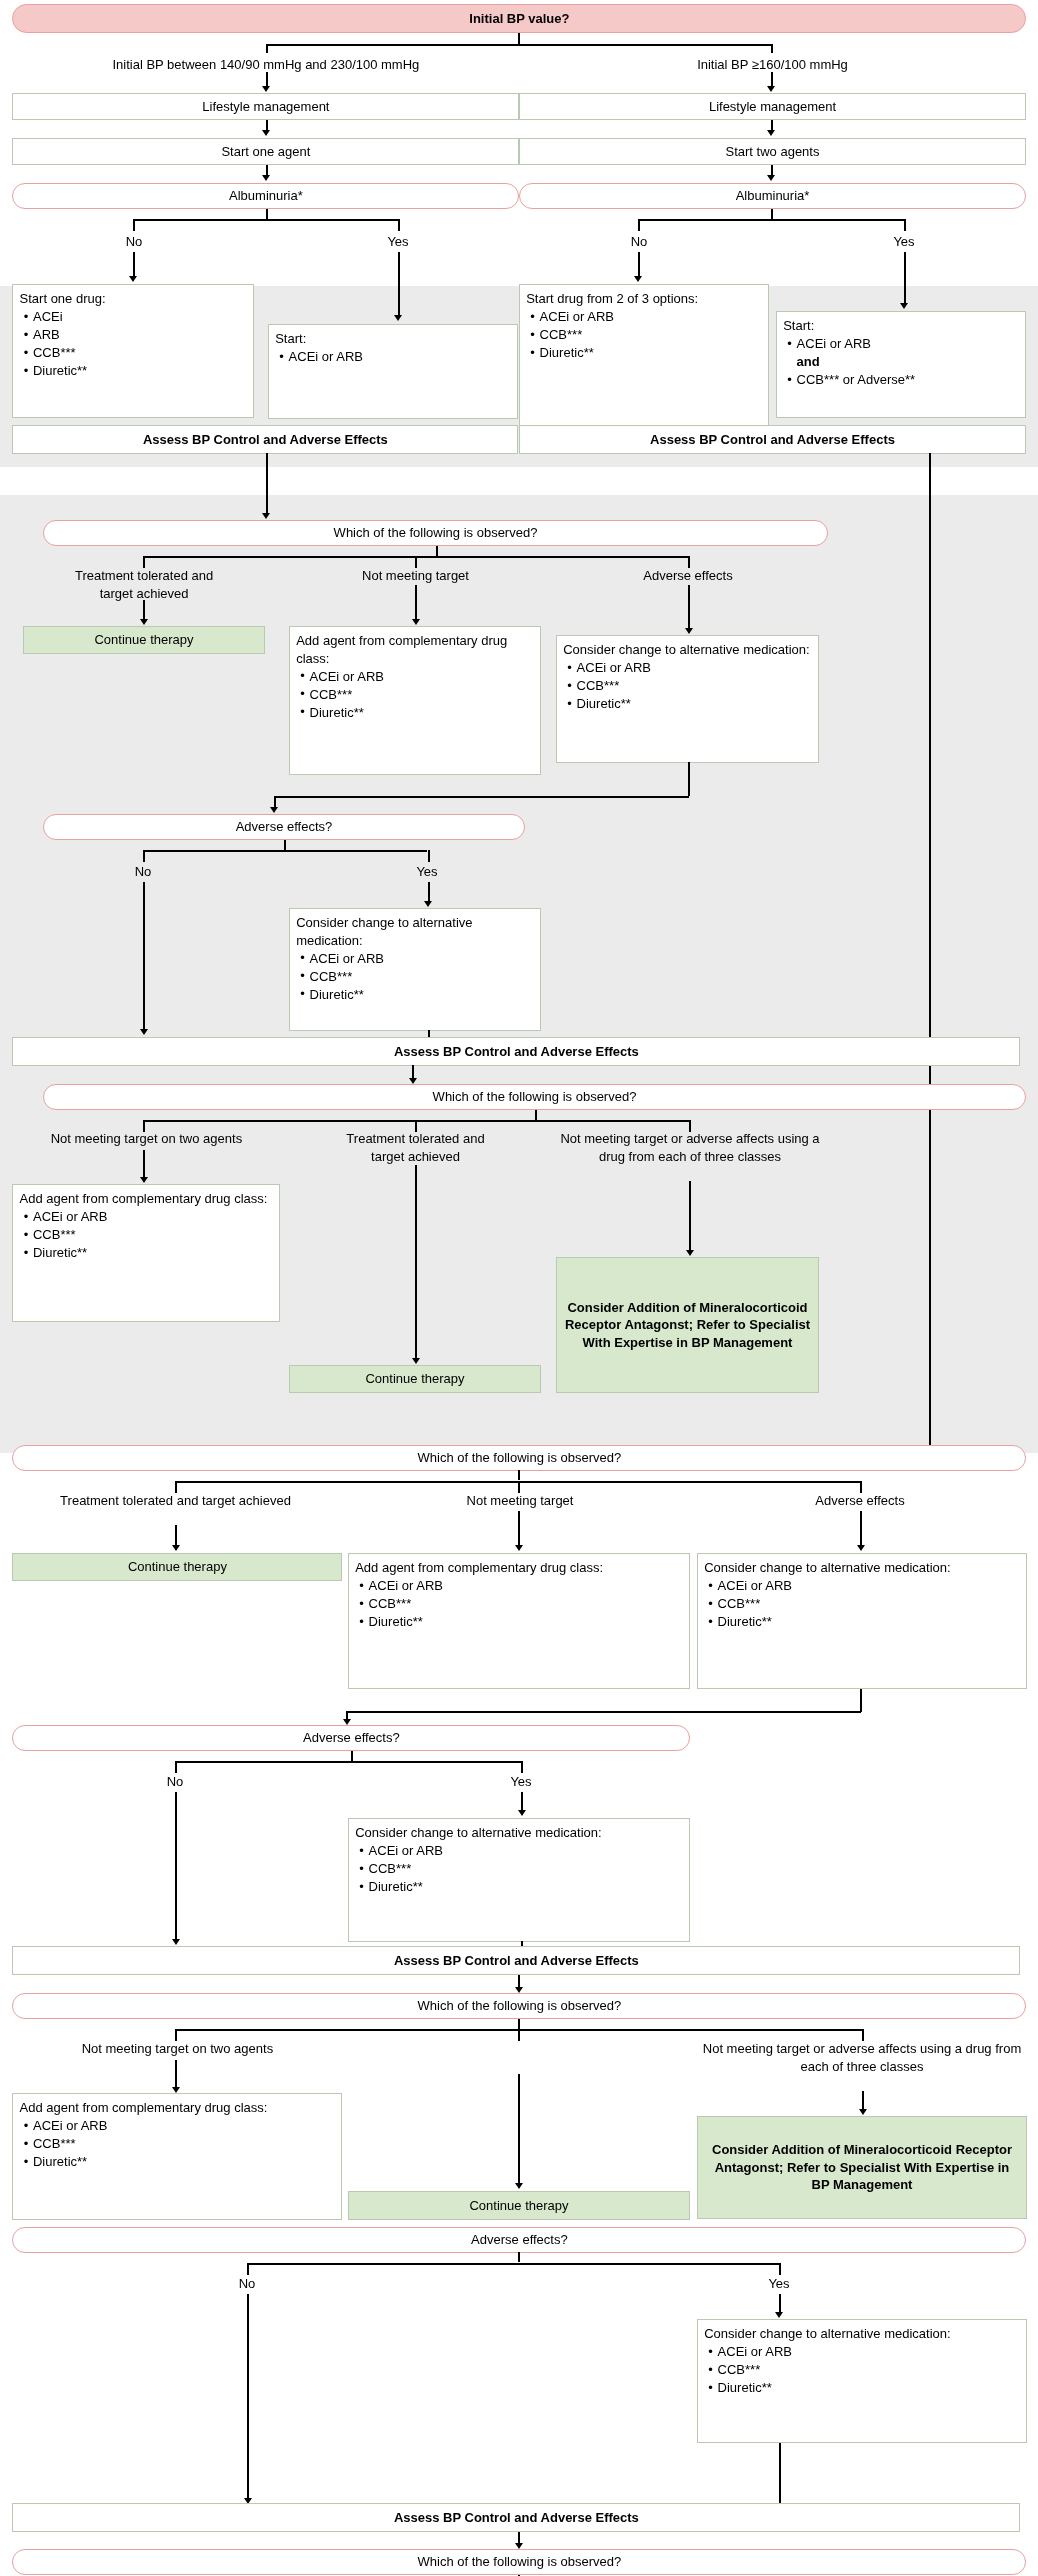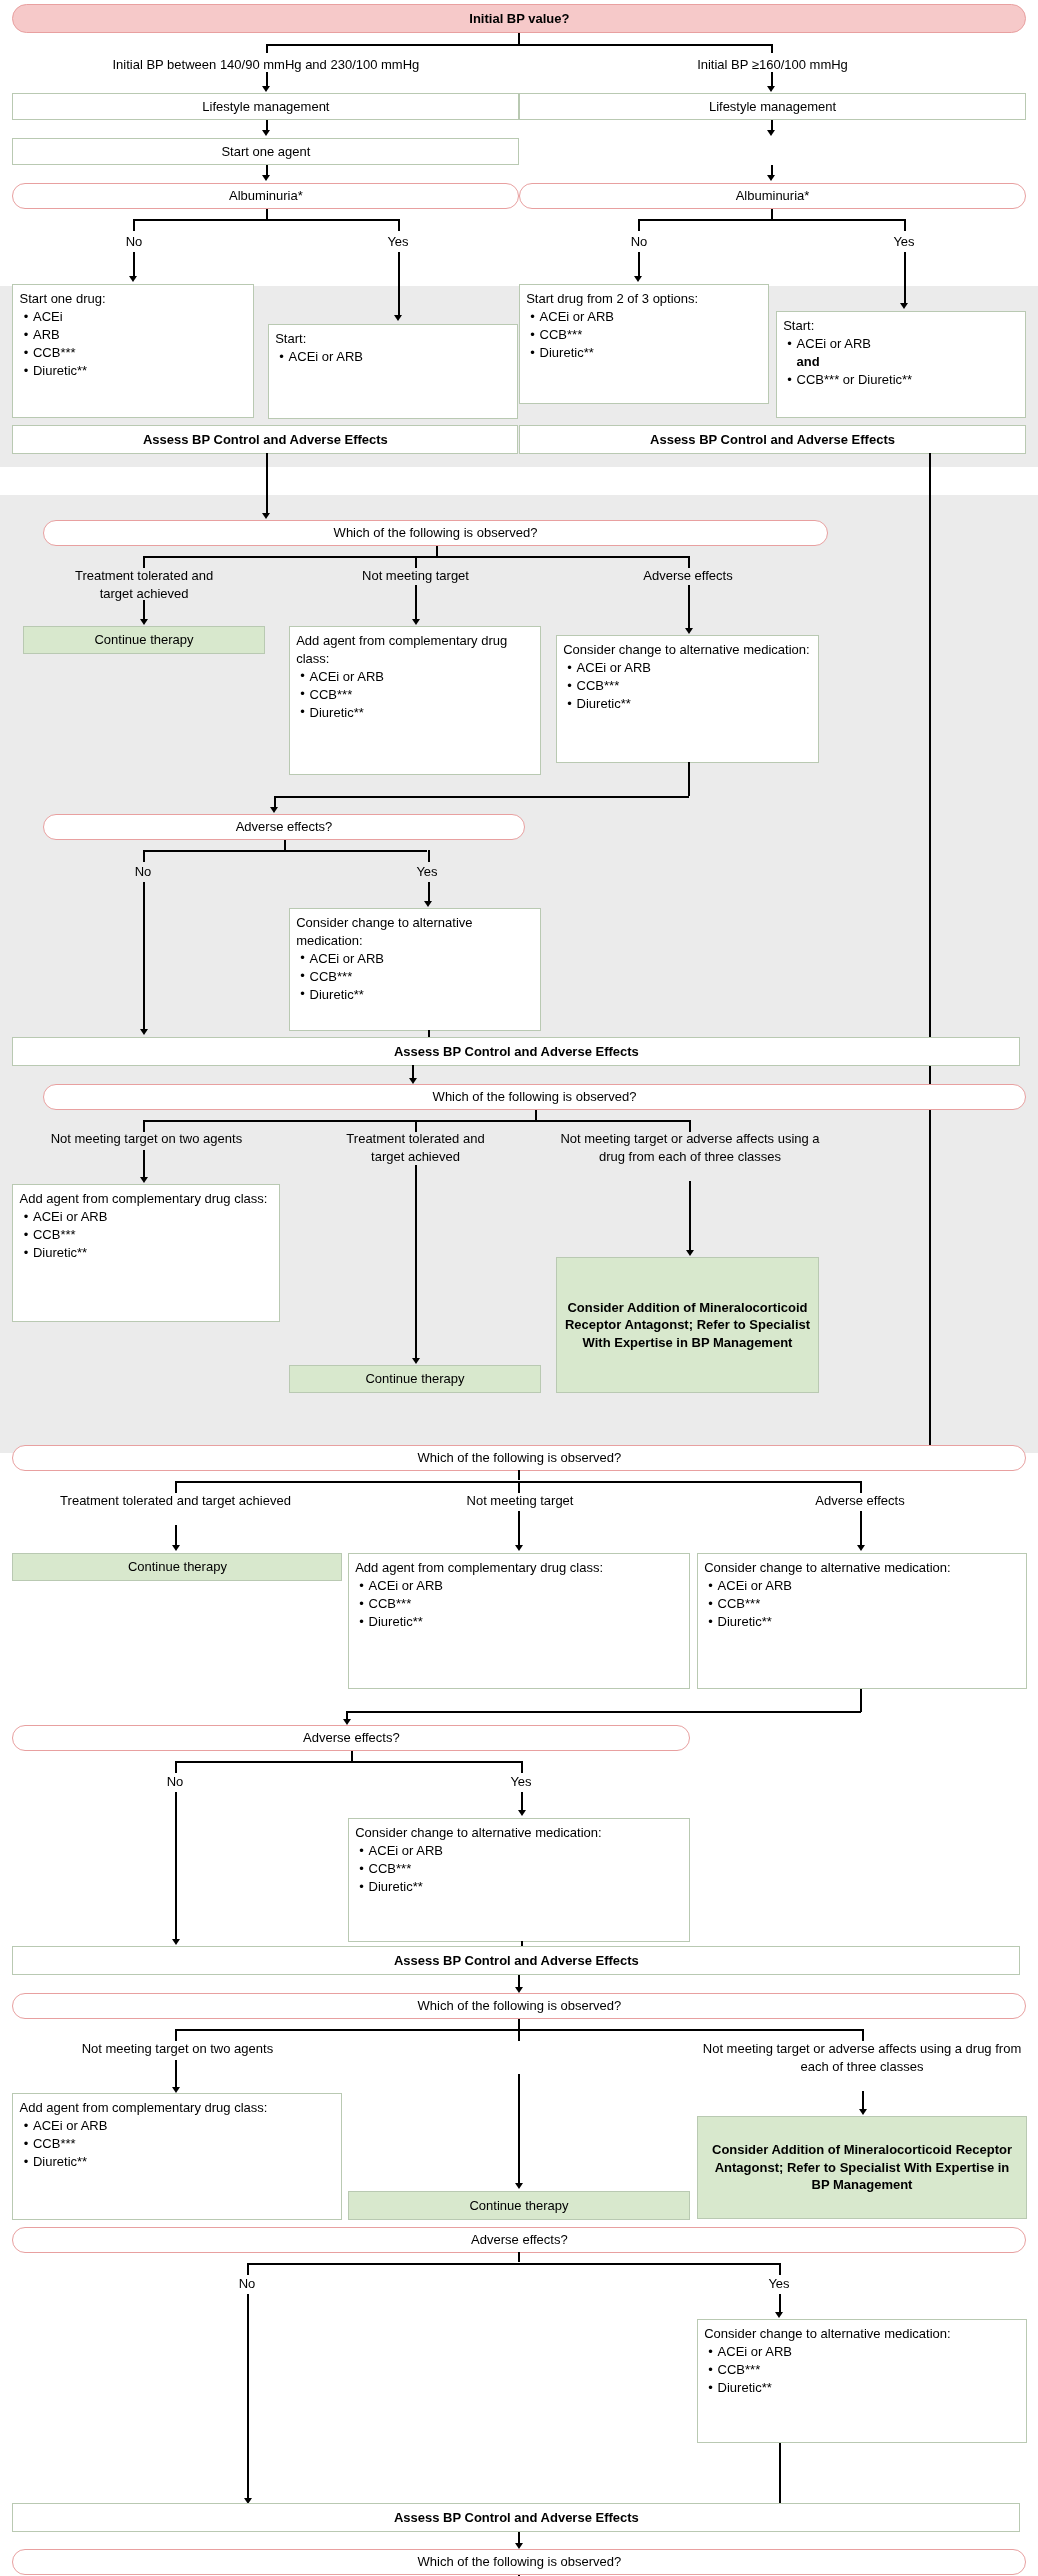--- a/index.html
+++ b/index.html
@@ -68,20 +68,23 @@
   </div>
 
   <div class="v" style="left:266px;top:120px;height:12.4px;"></div>
   <div class="arrow" style="left:262px;top:130px;"></div>
   <div class="v" style="left:771px;top:120px;height:12.4px;"></div>
   <div class="arrow" style="left:767px;top:130px;"></div>
 
   <div class="node box bodytxt" style="left:12.4px;top:138px;width:507px;height:27px;">
     <span>Start one agent</span>
   </div>
+  <div class="node box bodytxt" style="left:519px;top:138px;width:507px;height:27px;">
+    <span>Start two agents</span>
+  </div>
 
   <div class="v" style="left:266px;top:165px;height:12.4px;"></div>
   <div class="arrow" style="left:262px;top:175px;"></div>
   <div class="v" style="left:771px;top:165px;height:12.4px;"></div>
   <div class="arrow" style="left:767px;top:175px;"></div>
 
   <div class="node pill white bodytxt" style="left:12.4px;top:183px;width:507px;height:26px;">
     <span>Albuminuria*</span>
   </div>
   <div class="node pill white bodytxt" style="left:519px;top:183px;width:507px;height:26px;">
@@ -126,40 +129,40 @@
 
   <div class="node box left top bodytxt" style="left:268px;top:324px;width:250px;height:95px;padding:5.2px 6.2px;">
     <div style="width:100%;">
       <div>Start:</div>
       <ul class="lst">
         <li>ACEi or ARB</li>
       </ul>
     </div>
   </div>
 
-  <div class="node box left top bodytxt" style="left:519px;top:284px;width:250px;height:120px;padding:5.2px 6.2px;">
+  <div class="node box left top bodytxt" style="left:519px;top:284px;width:250px;height:169px;padding:5.2px 6.2px;">
     <div style="width:100%;">
       <div>Start drug from 2 of 3 options:</div>
       <ul class="lst">
         <li>ACEi or ARB</li>
         <li>CCB***</li>
         <li>Diuretic**</li>
       </ul>
     </div>
   </div>
 
   <div class="node box left top bodytxt" style="left:776px;top:311px;width:250px;height:107px;padding:5.2px 6.2px;">
     <div style="width:100%;">
       <div>Start:</div>
       <ul class="lst">
         <li>ACEi or ARB</li>
       </ul>
       <div class="b" style="padding-left:13.4px;">and</div>
       <ul class="lst">
-        <li>CCB*** or Diuretic**</li>
+        <li>CCB*** or Adverse**</li>
       </ul>
     </div>
   </div>
 
   <div class="node box bodytxt b" style="left:12.4px;top:425px;width:506px;height:29px;">
     <span>Assess BP Control and Adverse Effects</span>
   </div>
   <div class="node box bodytxt b" style="left:519px;top:425px;width:507px;height:29px;">
     <span>Assess BP Control and Adverse Effects</span>
   </div>

